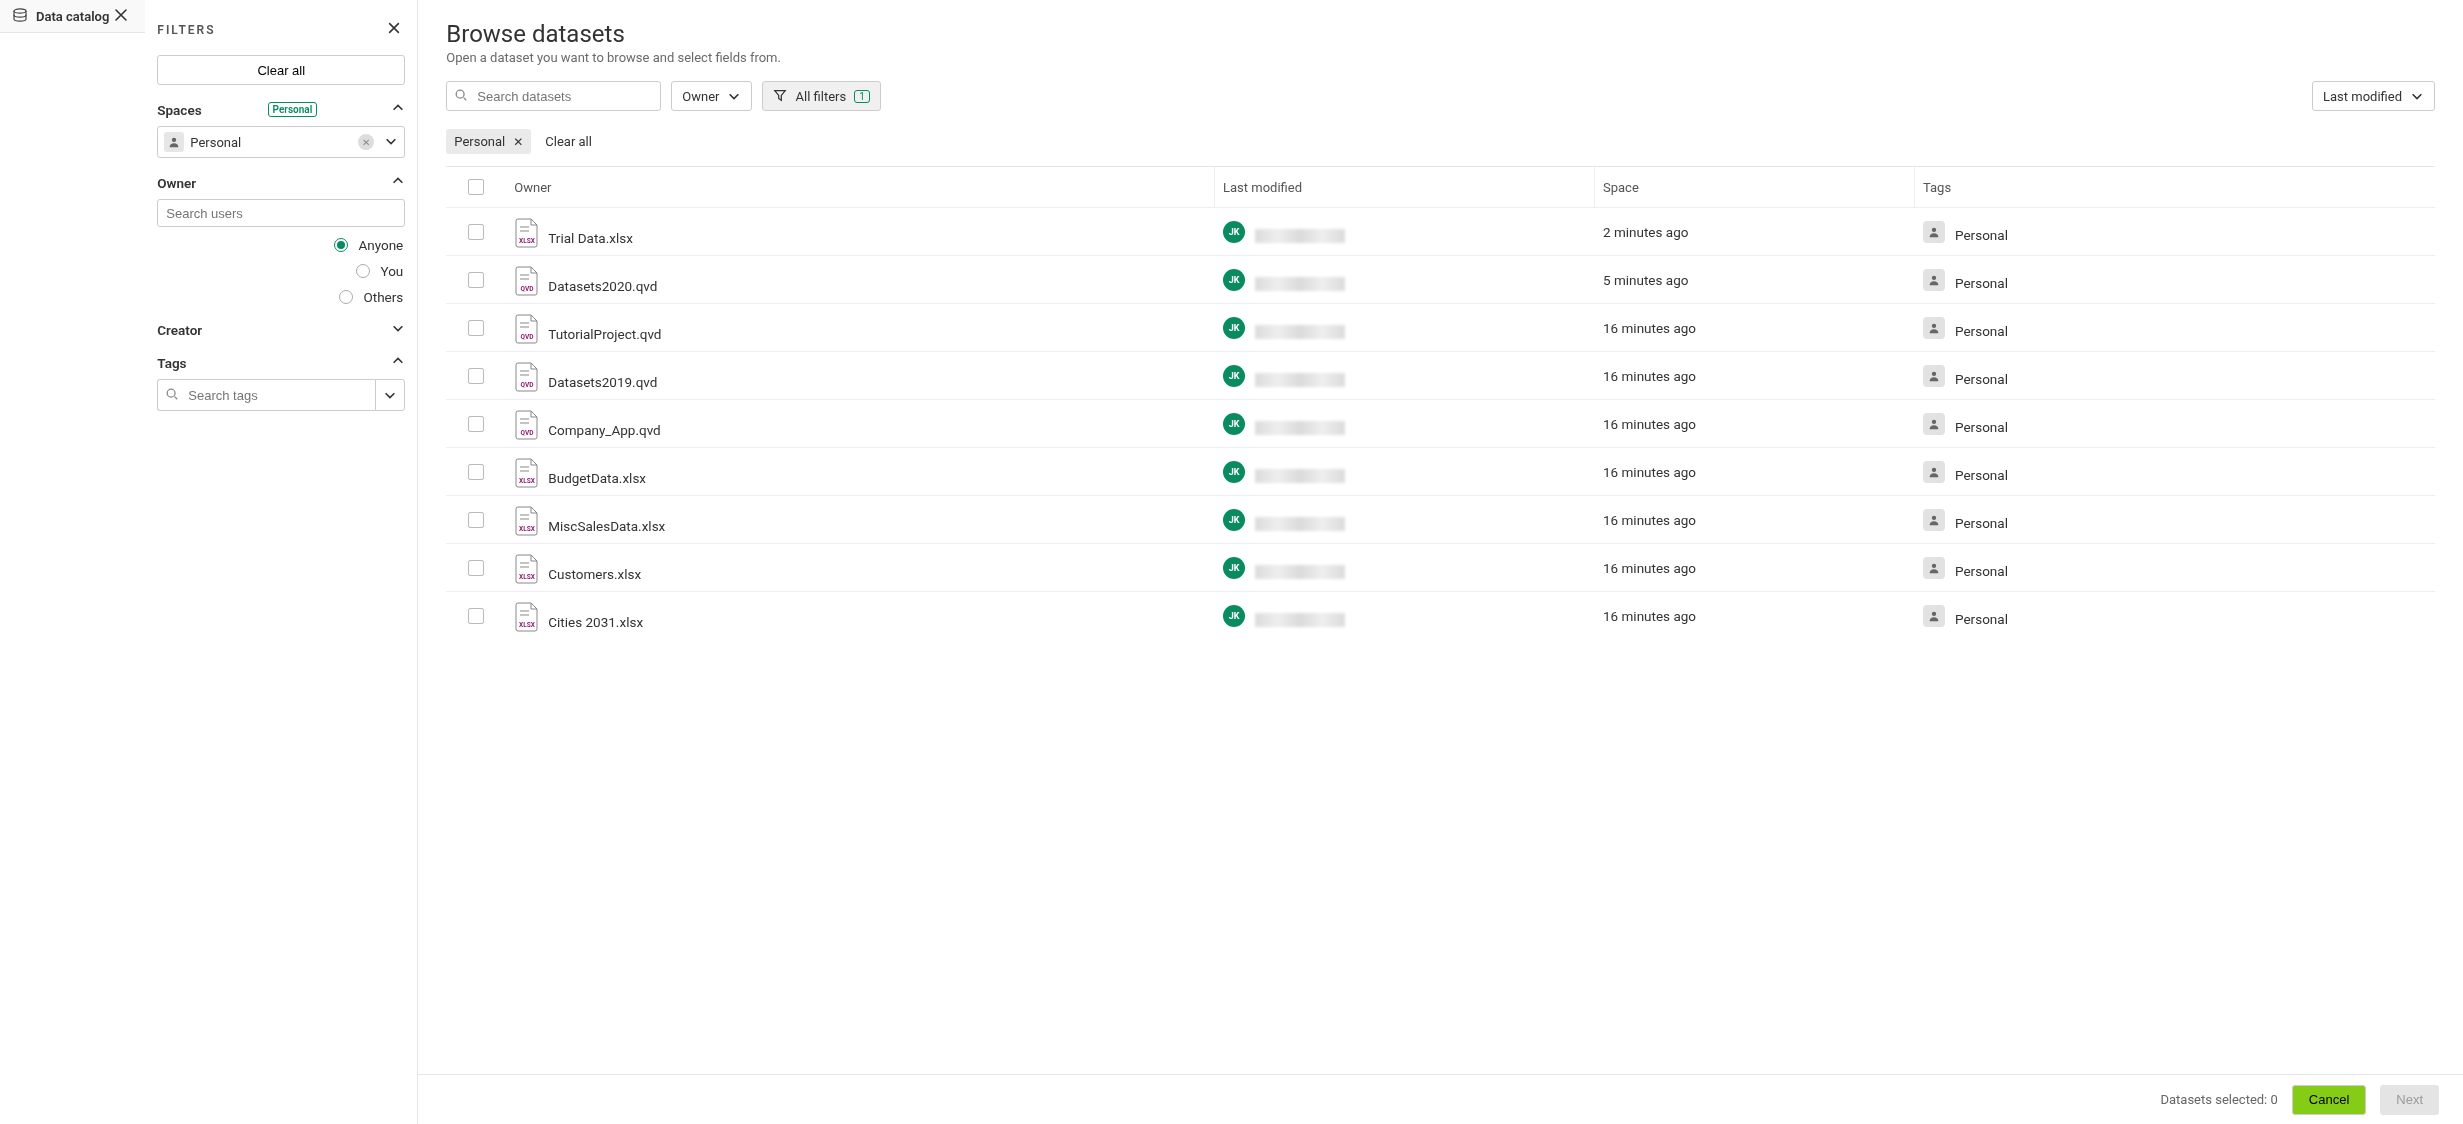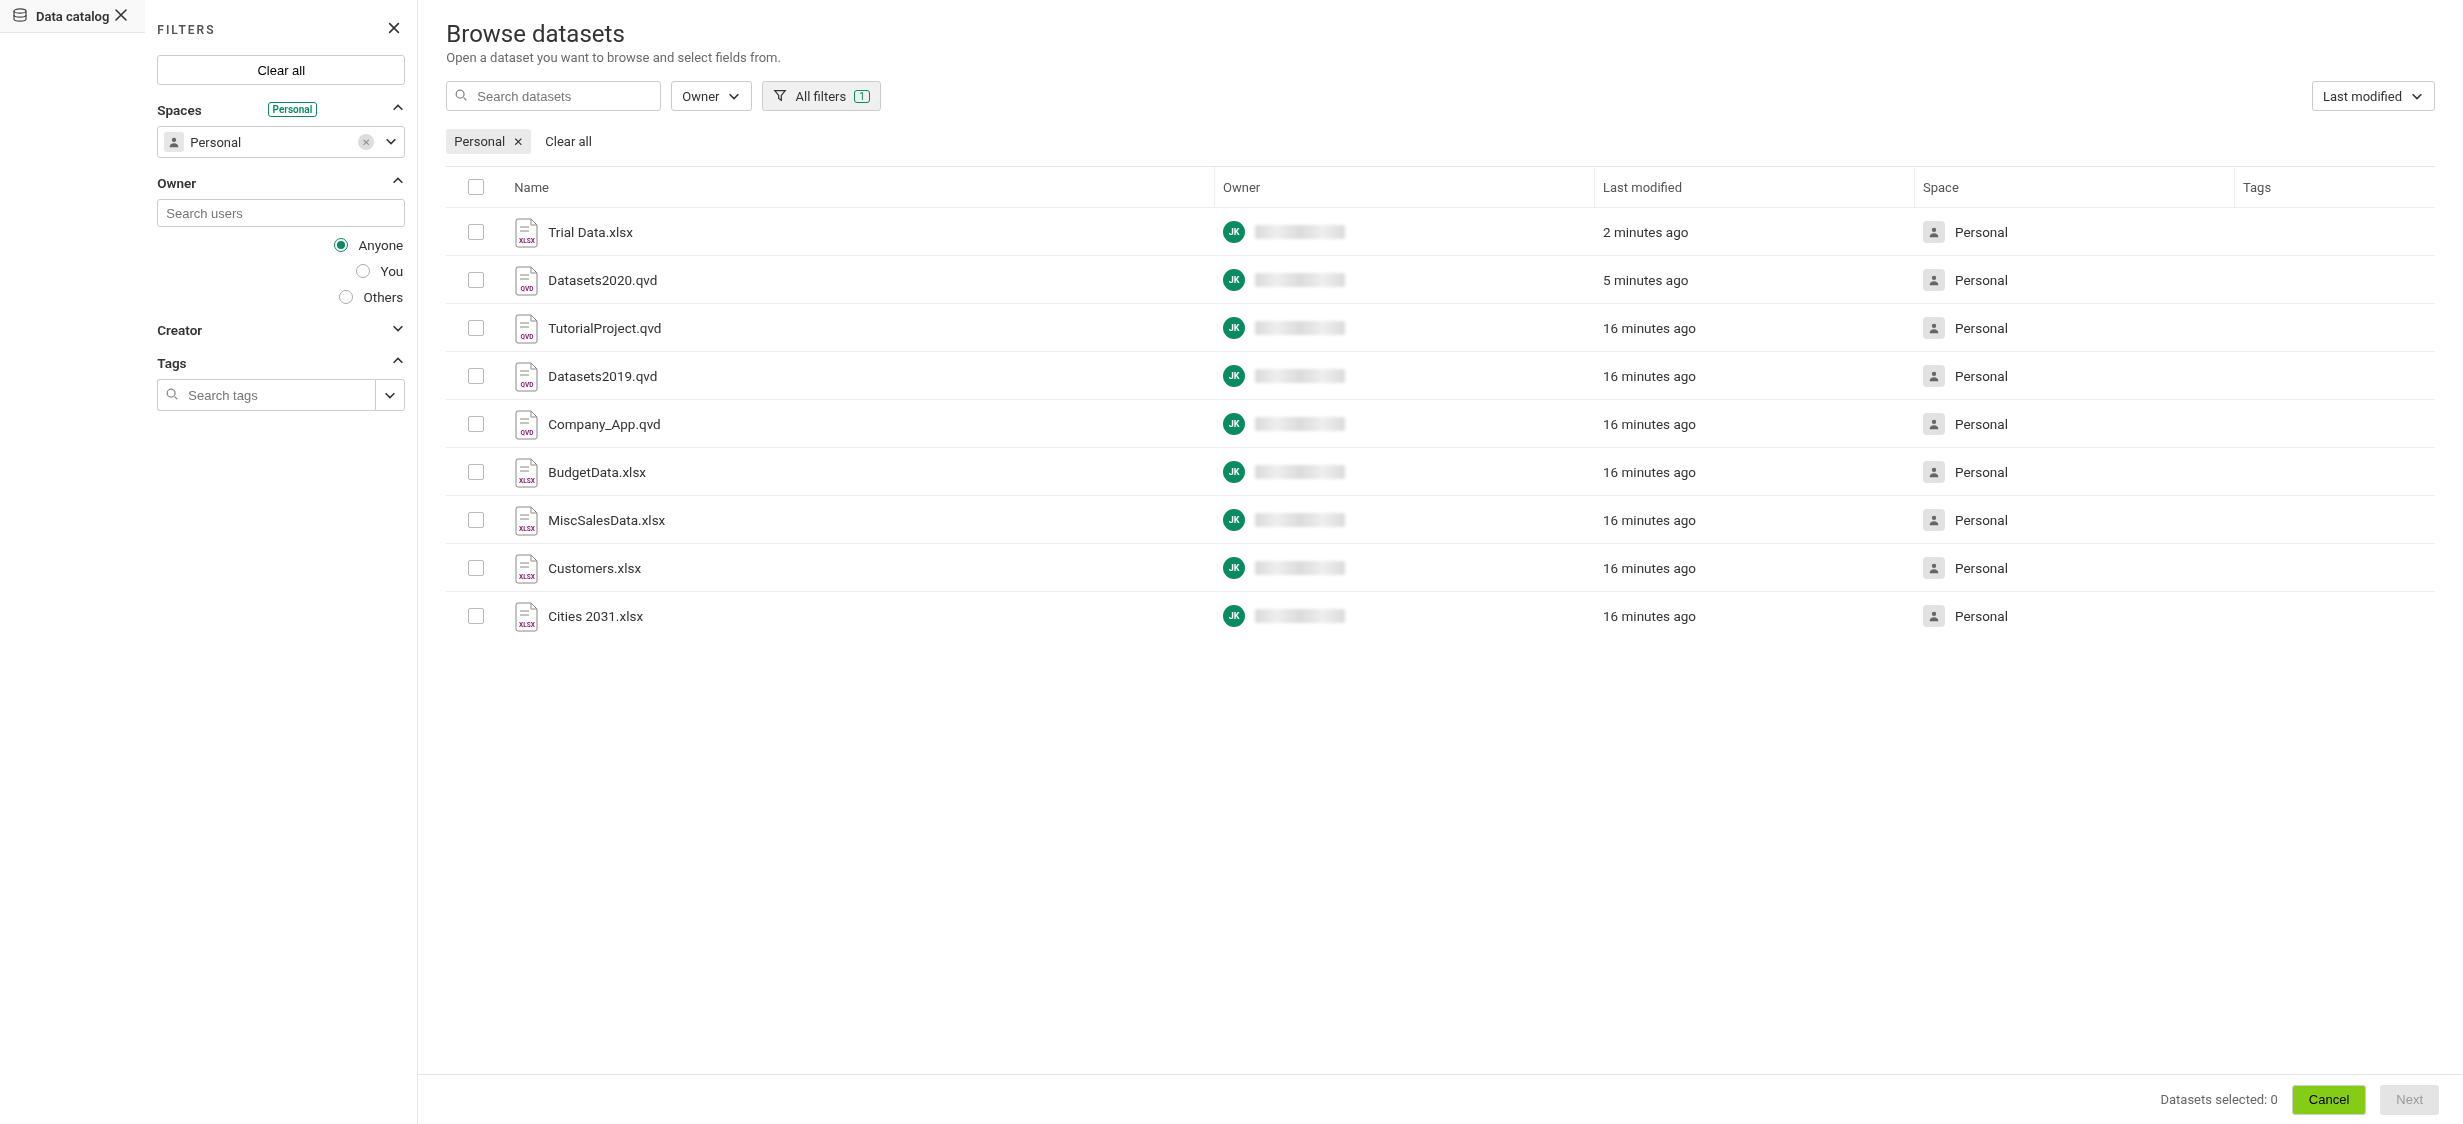--- a/index.html
+++ b/index.html
@@ -85,21 +85,21 @@
   .chip .x { cursor:pointer; font-size:12px;}
   .clear-link { font-size:13px; cursor:pointer;}
   
   
   .table-wrap { flex:1; overflow:auto; border-top:1px solid #e6e6e6;}
   .thead, .trow { display:grid; grid-template-columns: 60px 1fr 380px 320px 320px 200px; align-items:center;}
   .thead { height:40px; color:#555; font-size:13px; position:sticky; top:0; background:#fff;}
   .thead > div { padding:0 8px; border-right:1px solid #eee; height:100%; display:flex; align-items:center;}
   .thead > div:first-child, .thead > div:last-child { border-right:none;}
   .trow { height:48px; border-top:1px solid #eee; font-size:13.5px;}
-  .trow > div { padding:0 8px; display:flex; align-items:center; gap:10px;}
+  .trow > div { padding:0 8px; display:flex; align-items:flex-end; gap:10px;}
   .cb { width:16px; height:16px; border:1.5px solid #bbb; border-radius:2px; cursor:pointer; margin:0 auto;}
   .file-icon { width:24px; height:28px; position:relative;}
   .owner-cell { display:flex; align-items:center; gap:8px;}
   .avatar-c { width:22px; height:22px; border-radius:50%; background:#0a8a5f; color:#fff; font-size:9px; font-weight:700; display:flex; align-items:center; justify-content:center;}
   .blurred { width:90px; height:14px; background:linear-gradient(90deg,#ccc,#e8e8e8,#ccc,#e8e8e8,#ccc); filter:blur(1.5px); border-radius:2px; opacity:0.7;}
   .space-cell { display:flex; align-items:center; gap:10px;}
   .space-cell .sq { width:22px; height:22px; border-radius:4px; background:#e2e2e2; display:flex; align-items:center; justify-content:center;}
   
   
   .footer { height:50px; border-top:1px solid #e6e6e6; display:flex; align-items:center; justify-content:flex-end; padding:0 24px; gap:14px; background:#fff;}
@@ -286,21 +286,20 @@
             <span class="x">✕</span>
           </div>
           <span class="clear-link">Clear all</span>
         </div>
 
         <div class="table-wrap">
           <div class="thead">
             <div>
                   <div class="cb"></div>
                 </div>
-            <div>Name</div>
             <div>Owner</div>
             <div>Last modified</div>
             <div>Space</div>
             <div>Tags</div>
           </div>
           <div id="rows">
                 <div class="trow">
     <div>
                     <div class="cb"></div>
                   </div>

